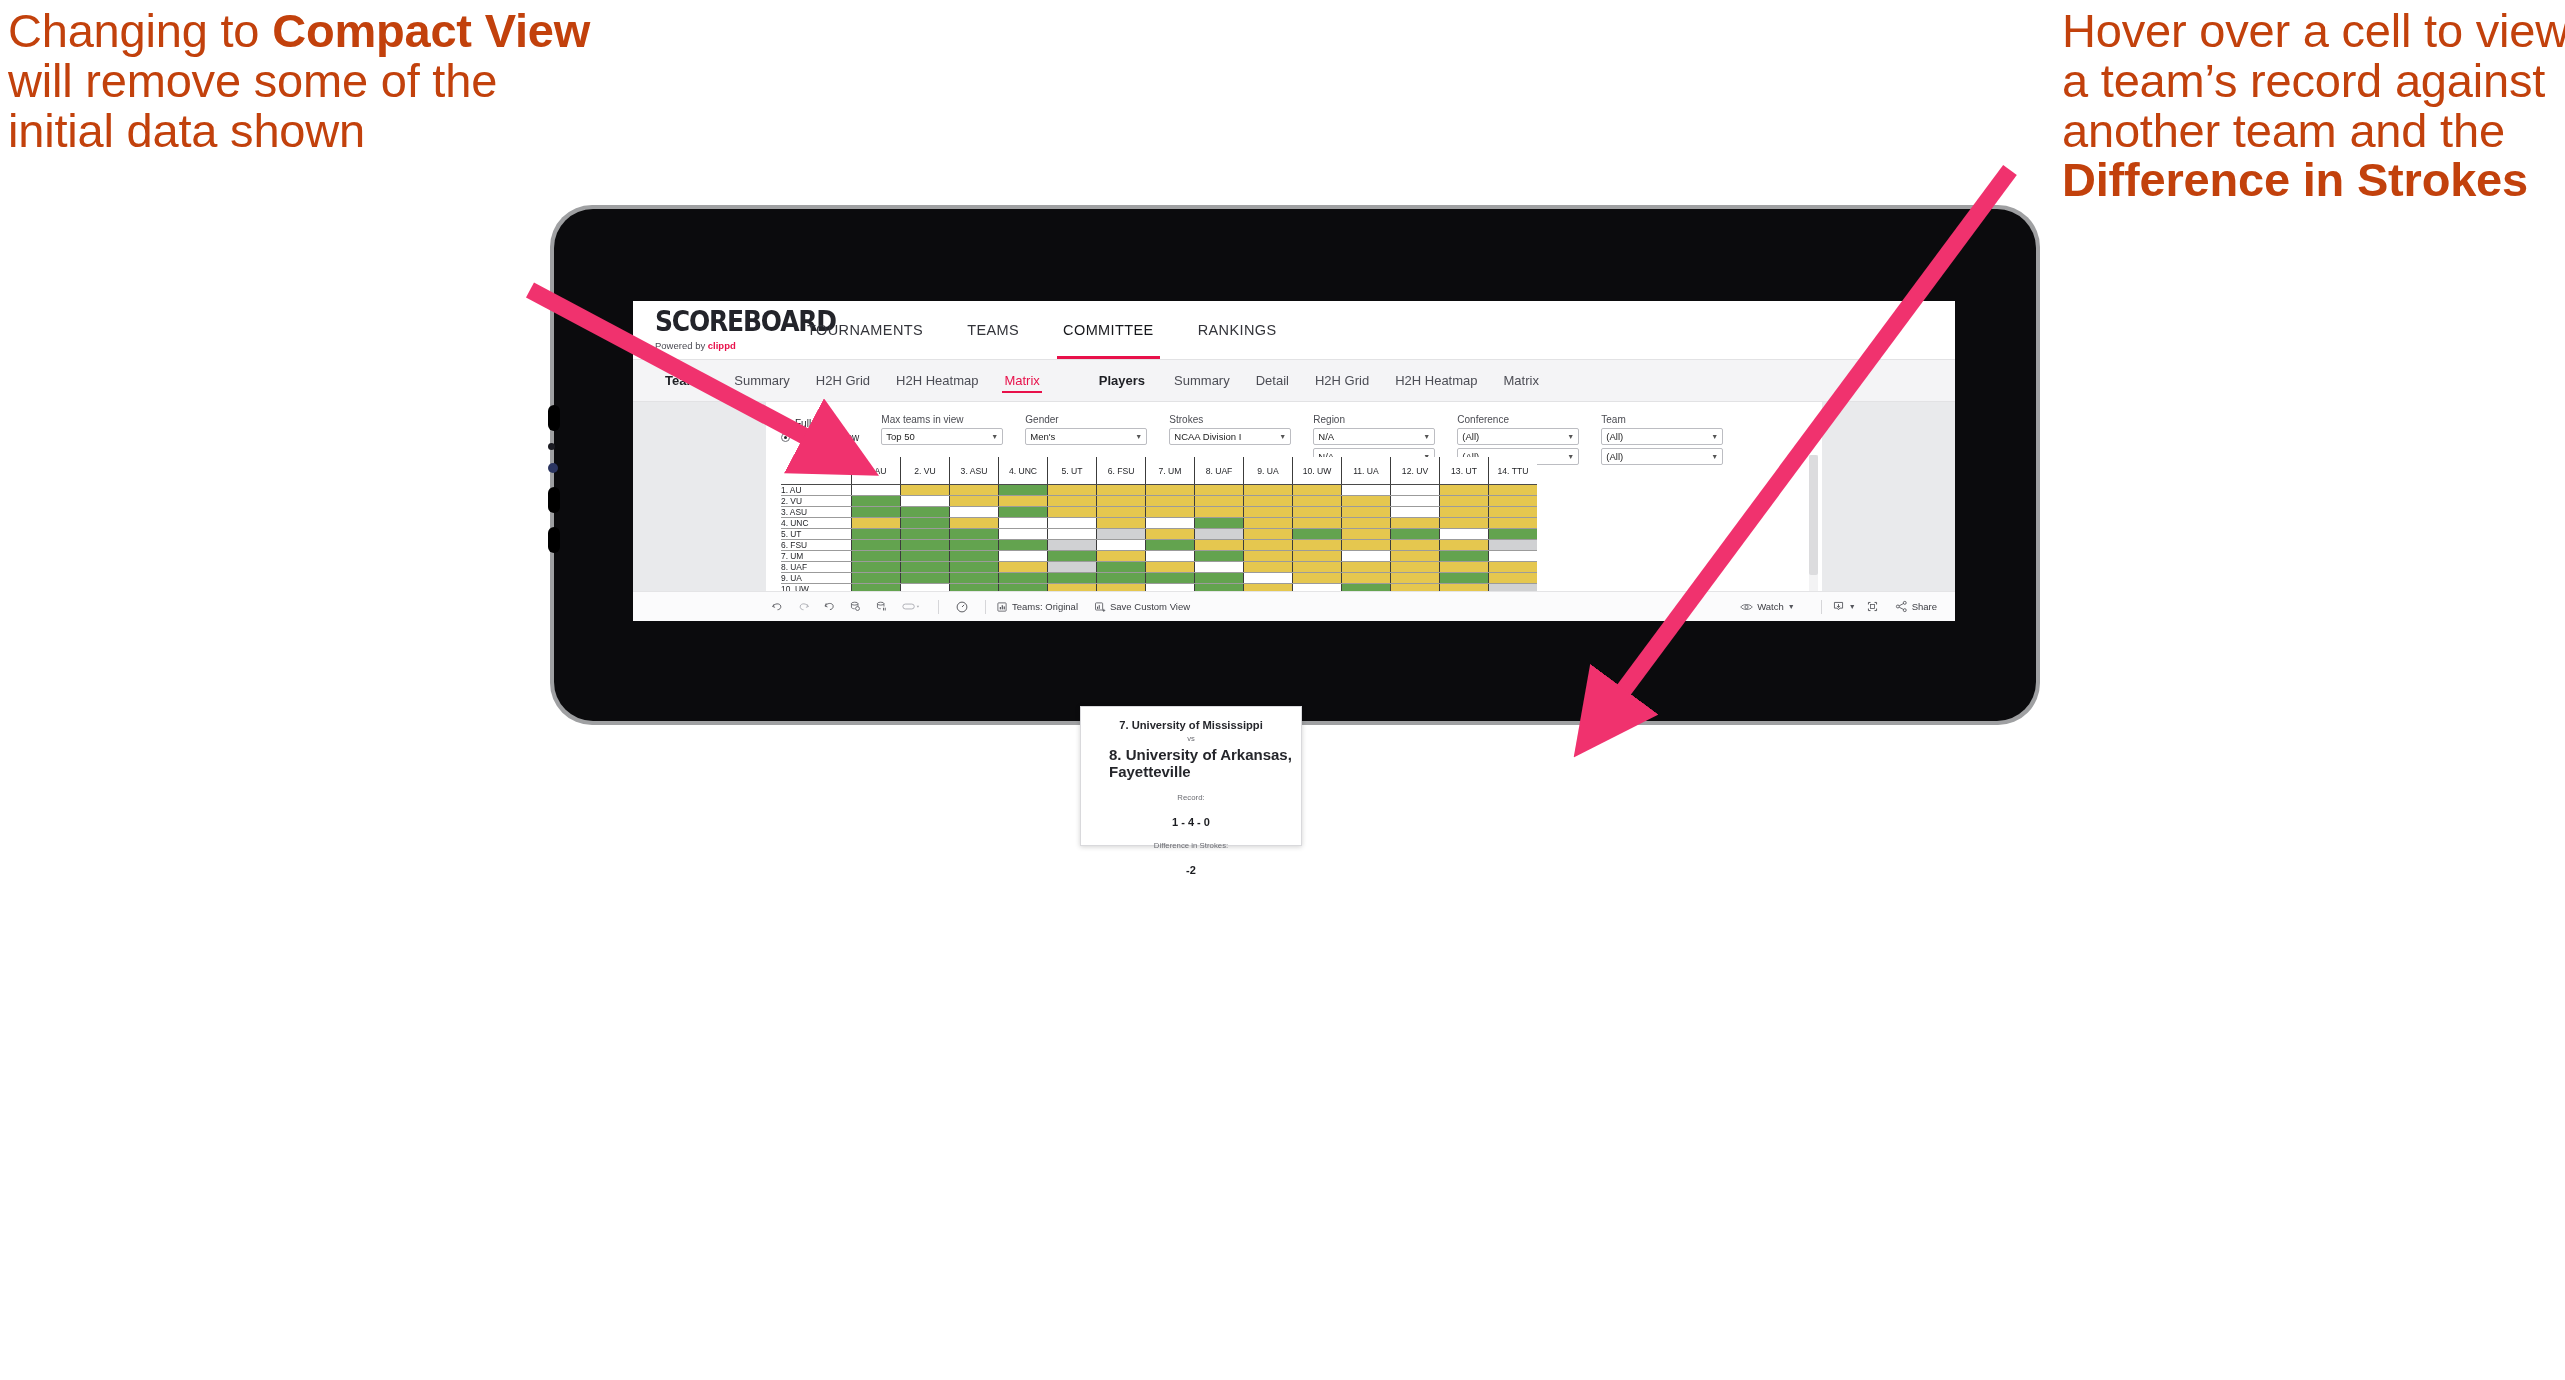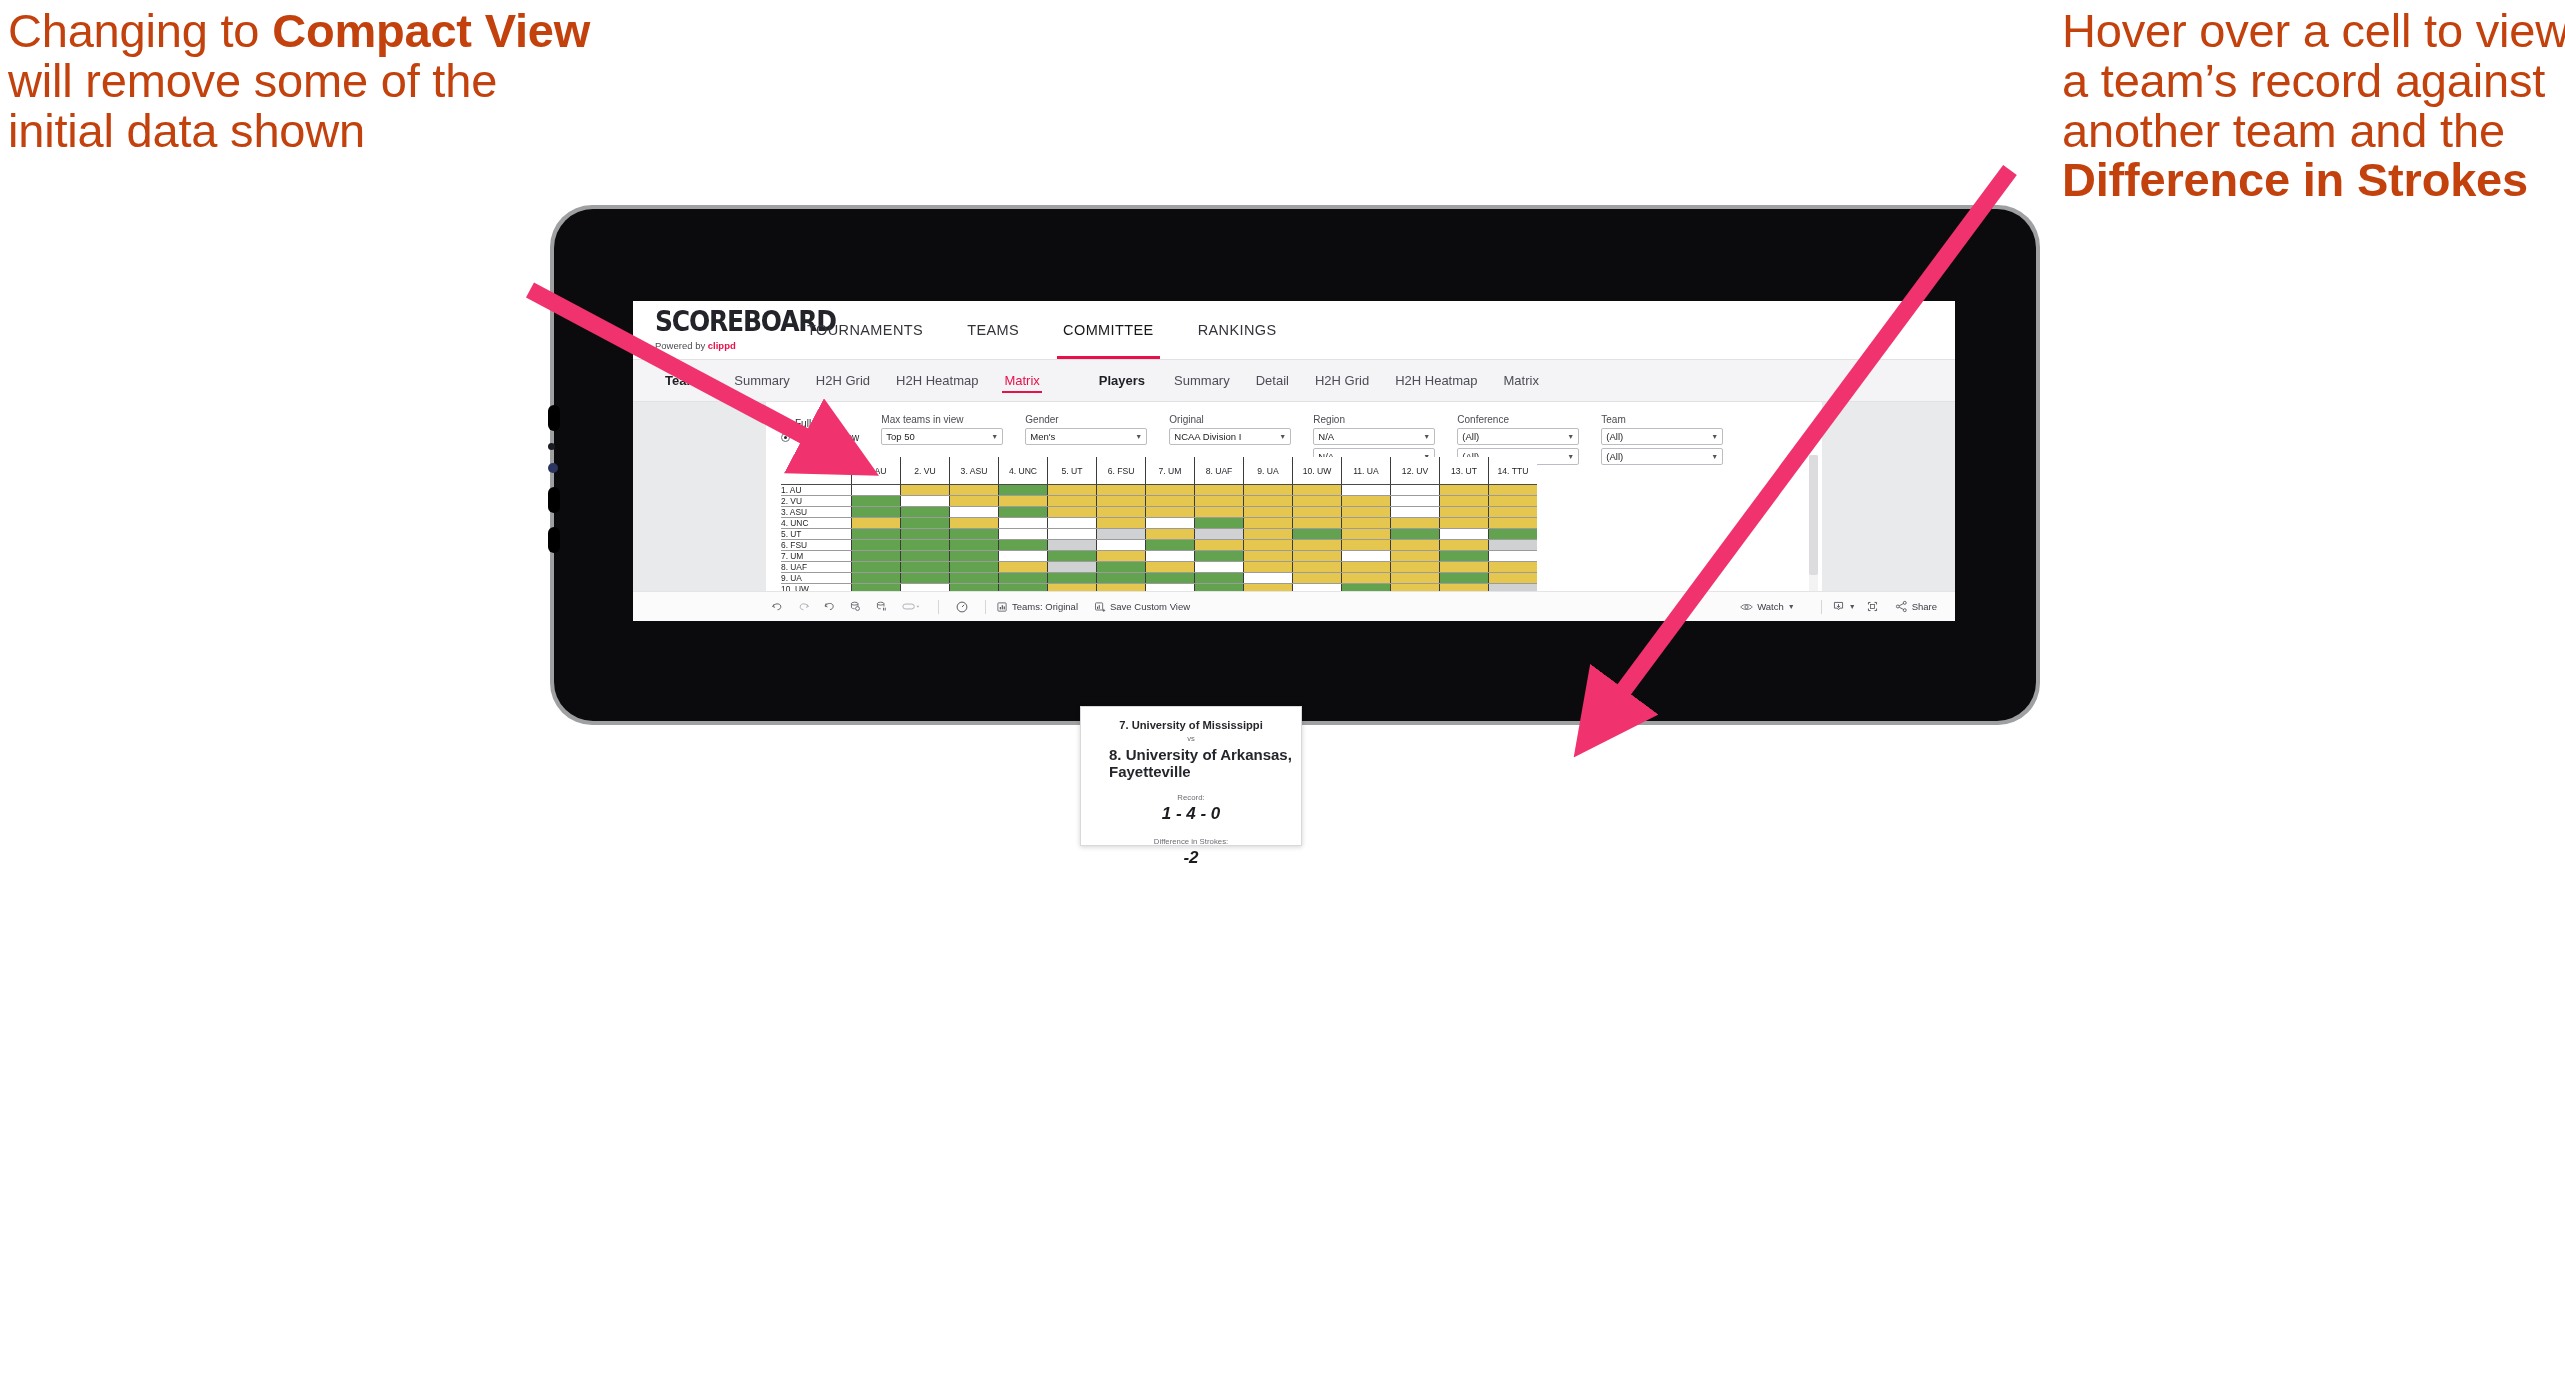--- a/index.html
+++ b/index.html
@@ -95,21 +95,21 @@
 
   
   #tooltip{position:absolute;left:1080px;top:706px;width:222px;height:140px;background:#fff;
     border:1px solid #d9d9dc;box-shadow:0 1px 5px rgba(0,0,0,.18);z-index:40;
     display:flex;flex-direction:column;align-items:center;justify-content:flex-start;
     padding-top:12px;box-sizing:border-box;}
   #tooltip .t1{font-size:11.2px;color:#25262b;font-weight:600;}
   #tooltip .vs{font-size:7.6px;color:#6b6c72;margin:3px 0;}
   #tooltip .t2{font-size:15px;color:#25262b;font-weight:600;margin-left:28px;}
   #tooltip .lbl{font-size:7.8px;color:#6b6c72;margin-top:13px;}
-  #tooltip .val{font-size:17px;color:#1c1d21;font-weight:bold;margin-top:2px;font-style:italic;}
+  #tooltip .val{font-size:11px;color:#1c1d21;font-weight:bold;margin-top:14px;}
 
   
   #toolbar{position:absolute;left:0;bottom:0;width:1322px;height:30px;background:#fbfbfc;
     border-top:1px solid #e4e4e6;display:flex;align-items:center;padding-left:131px;box-sizing:border-box;}
   .tb-ico{width:26px;height:30px;display:flex;align-items:center;justify-content:center;color:#55565c;}
   .tb-sep{width:1px;height:14px;background:#d6d6d9;margin:0 10px;}
   .tb-item{display:flex;align-items:center;font-size:9.5px;color:#3b3c42;margin-right:16px;}
   .tb-item svg{margin-right:4px;}
   .tb-spacer{flex:1;}
 
@@ -190,21 +190,21 @@
 
             <div class="fgroup">
               <div class="flabel">Gender</div>
               <div class="fsel">
                 <span>Men's</span>
                 <span class="car">▼</span>
               </div>
             </div>
 
             <div class="fgroup">
-              <div class="flabel">Original</div>
+              <div class="flabel">Strokes</div>
               <div class="fsel">
                 <span>NCAA Division I</span>
                 <span class="car">▼</span>
               </div>
             </div>
 
             <div class="fgroup">
               <div class="flabel">Region</div>
               <div class="fsel">
                 <span>N/A</span>

